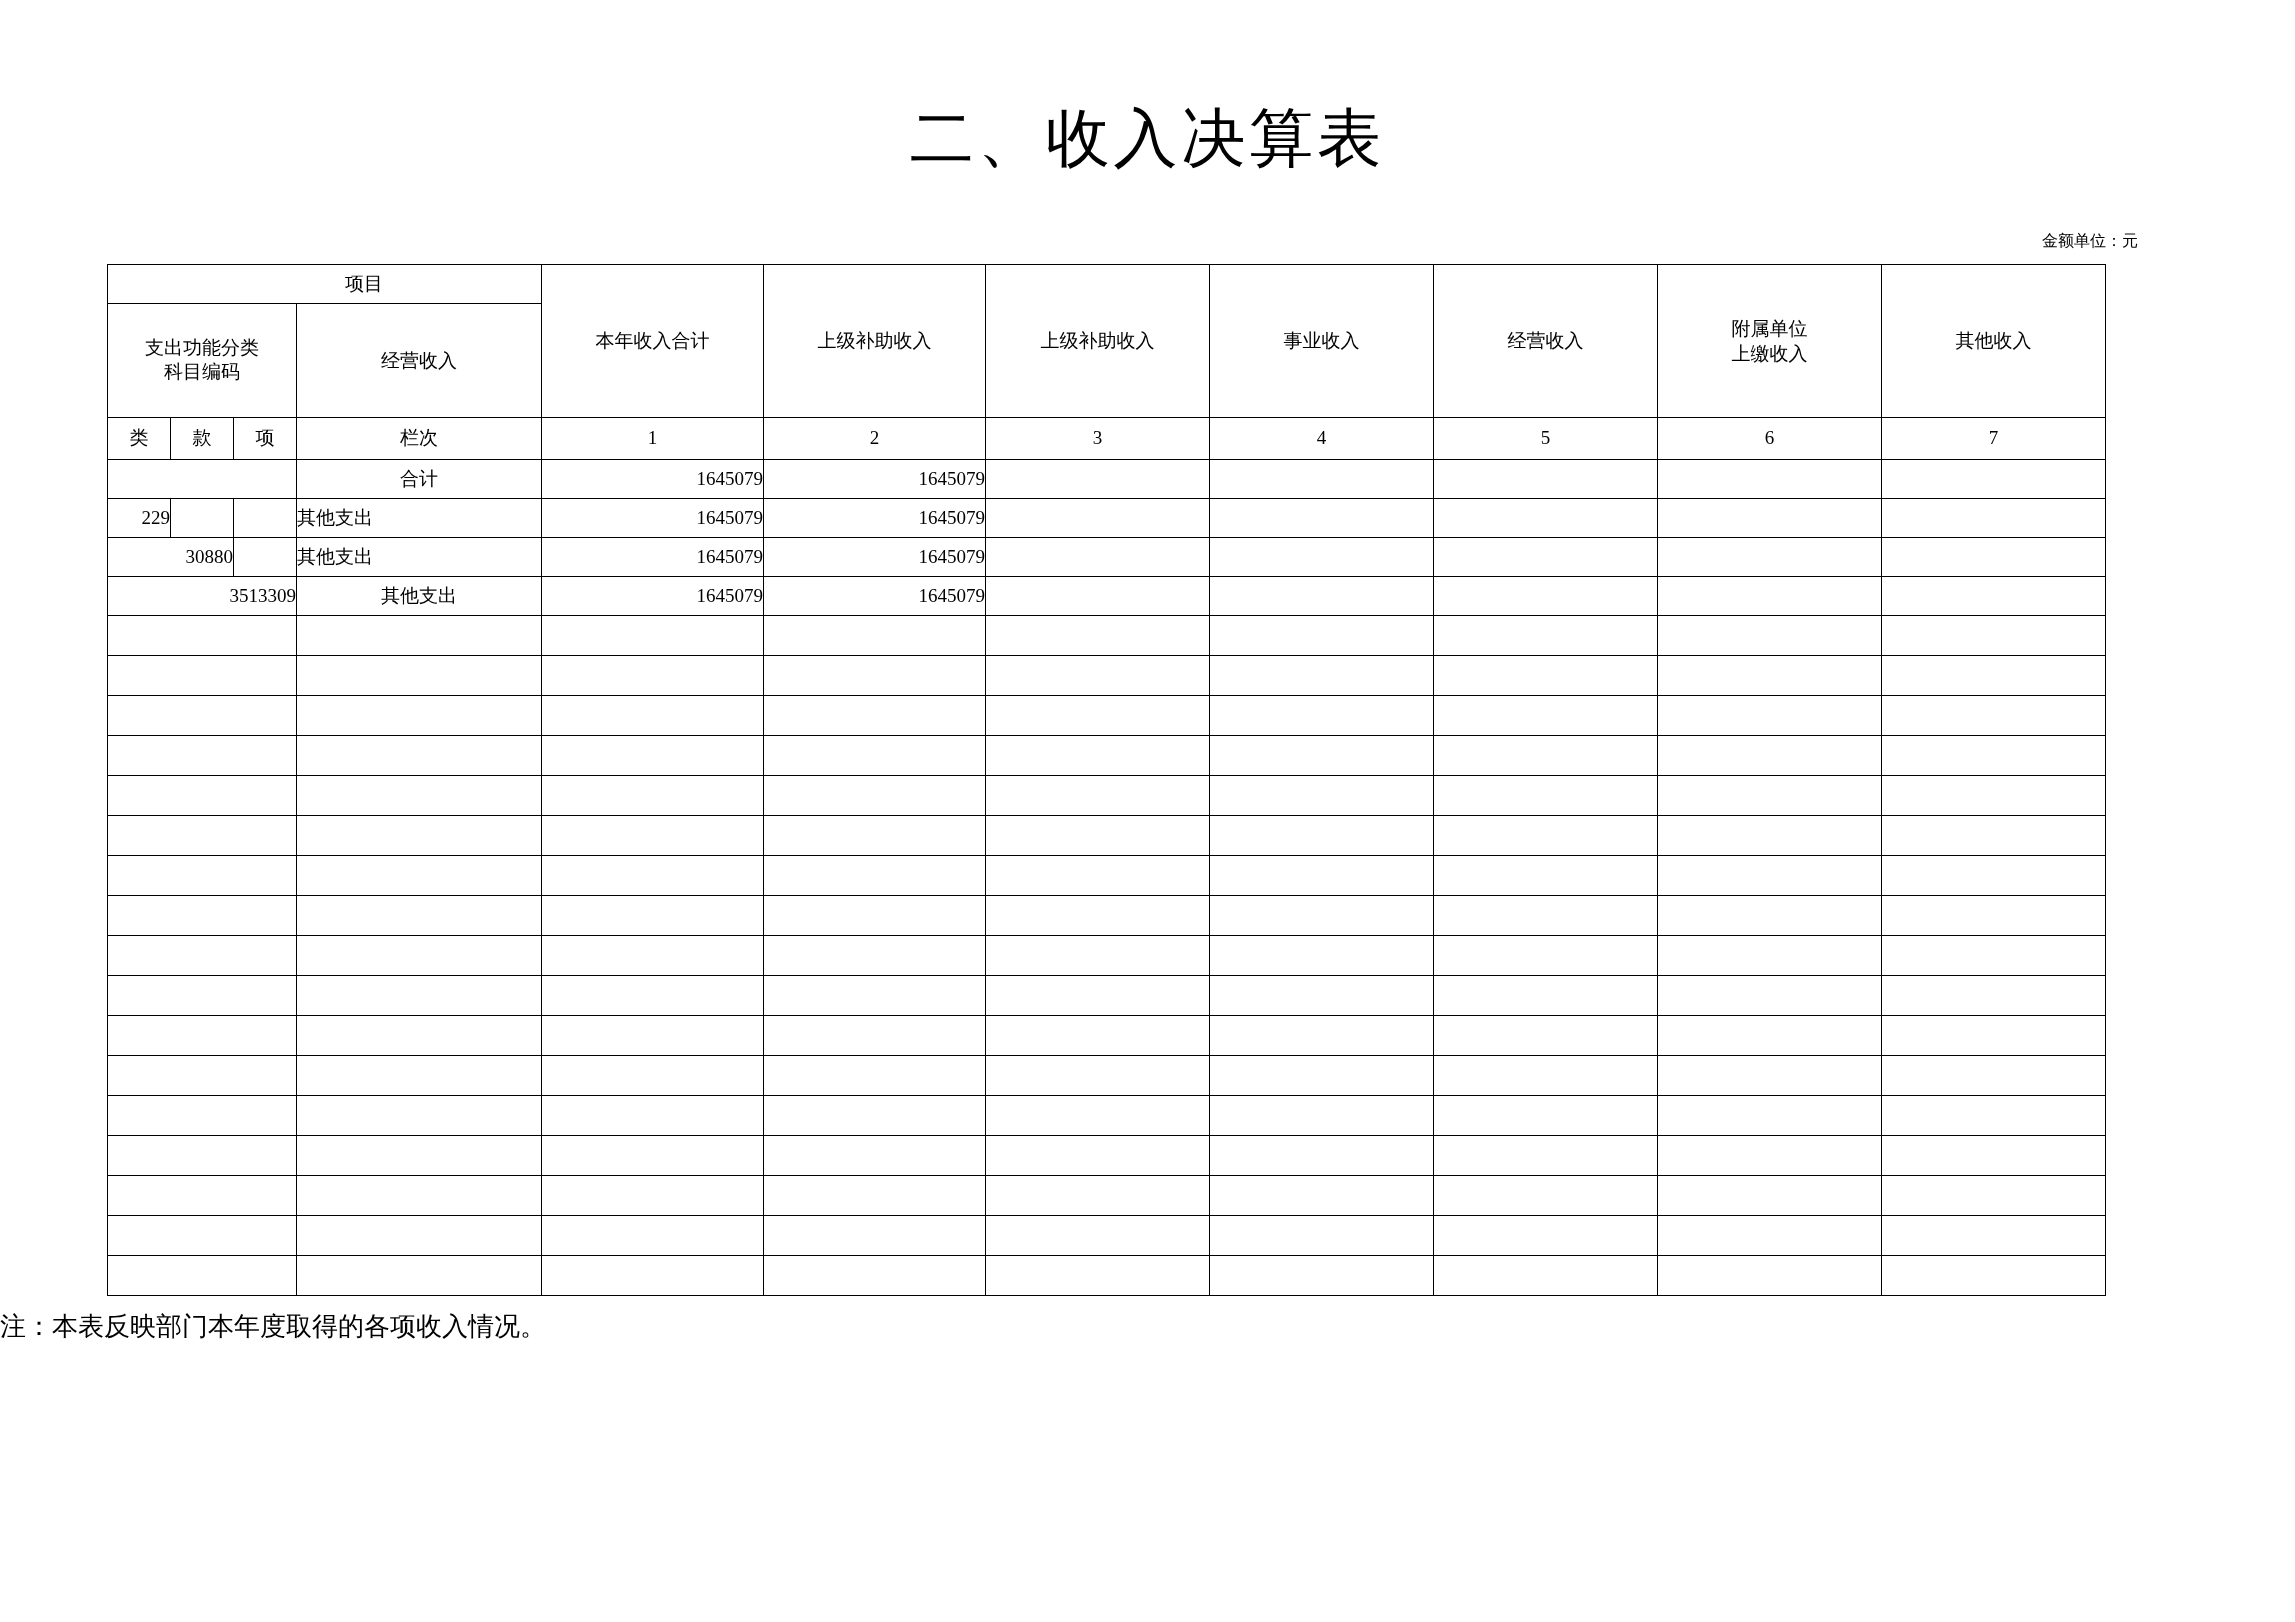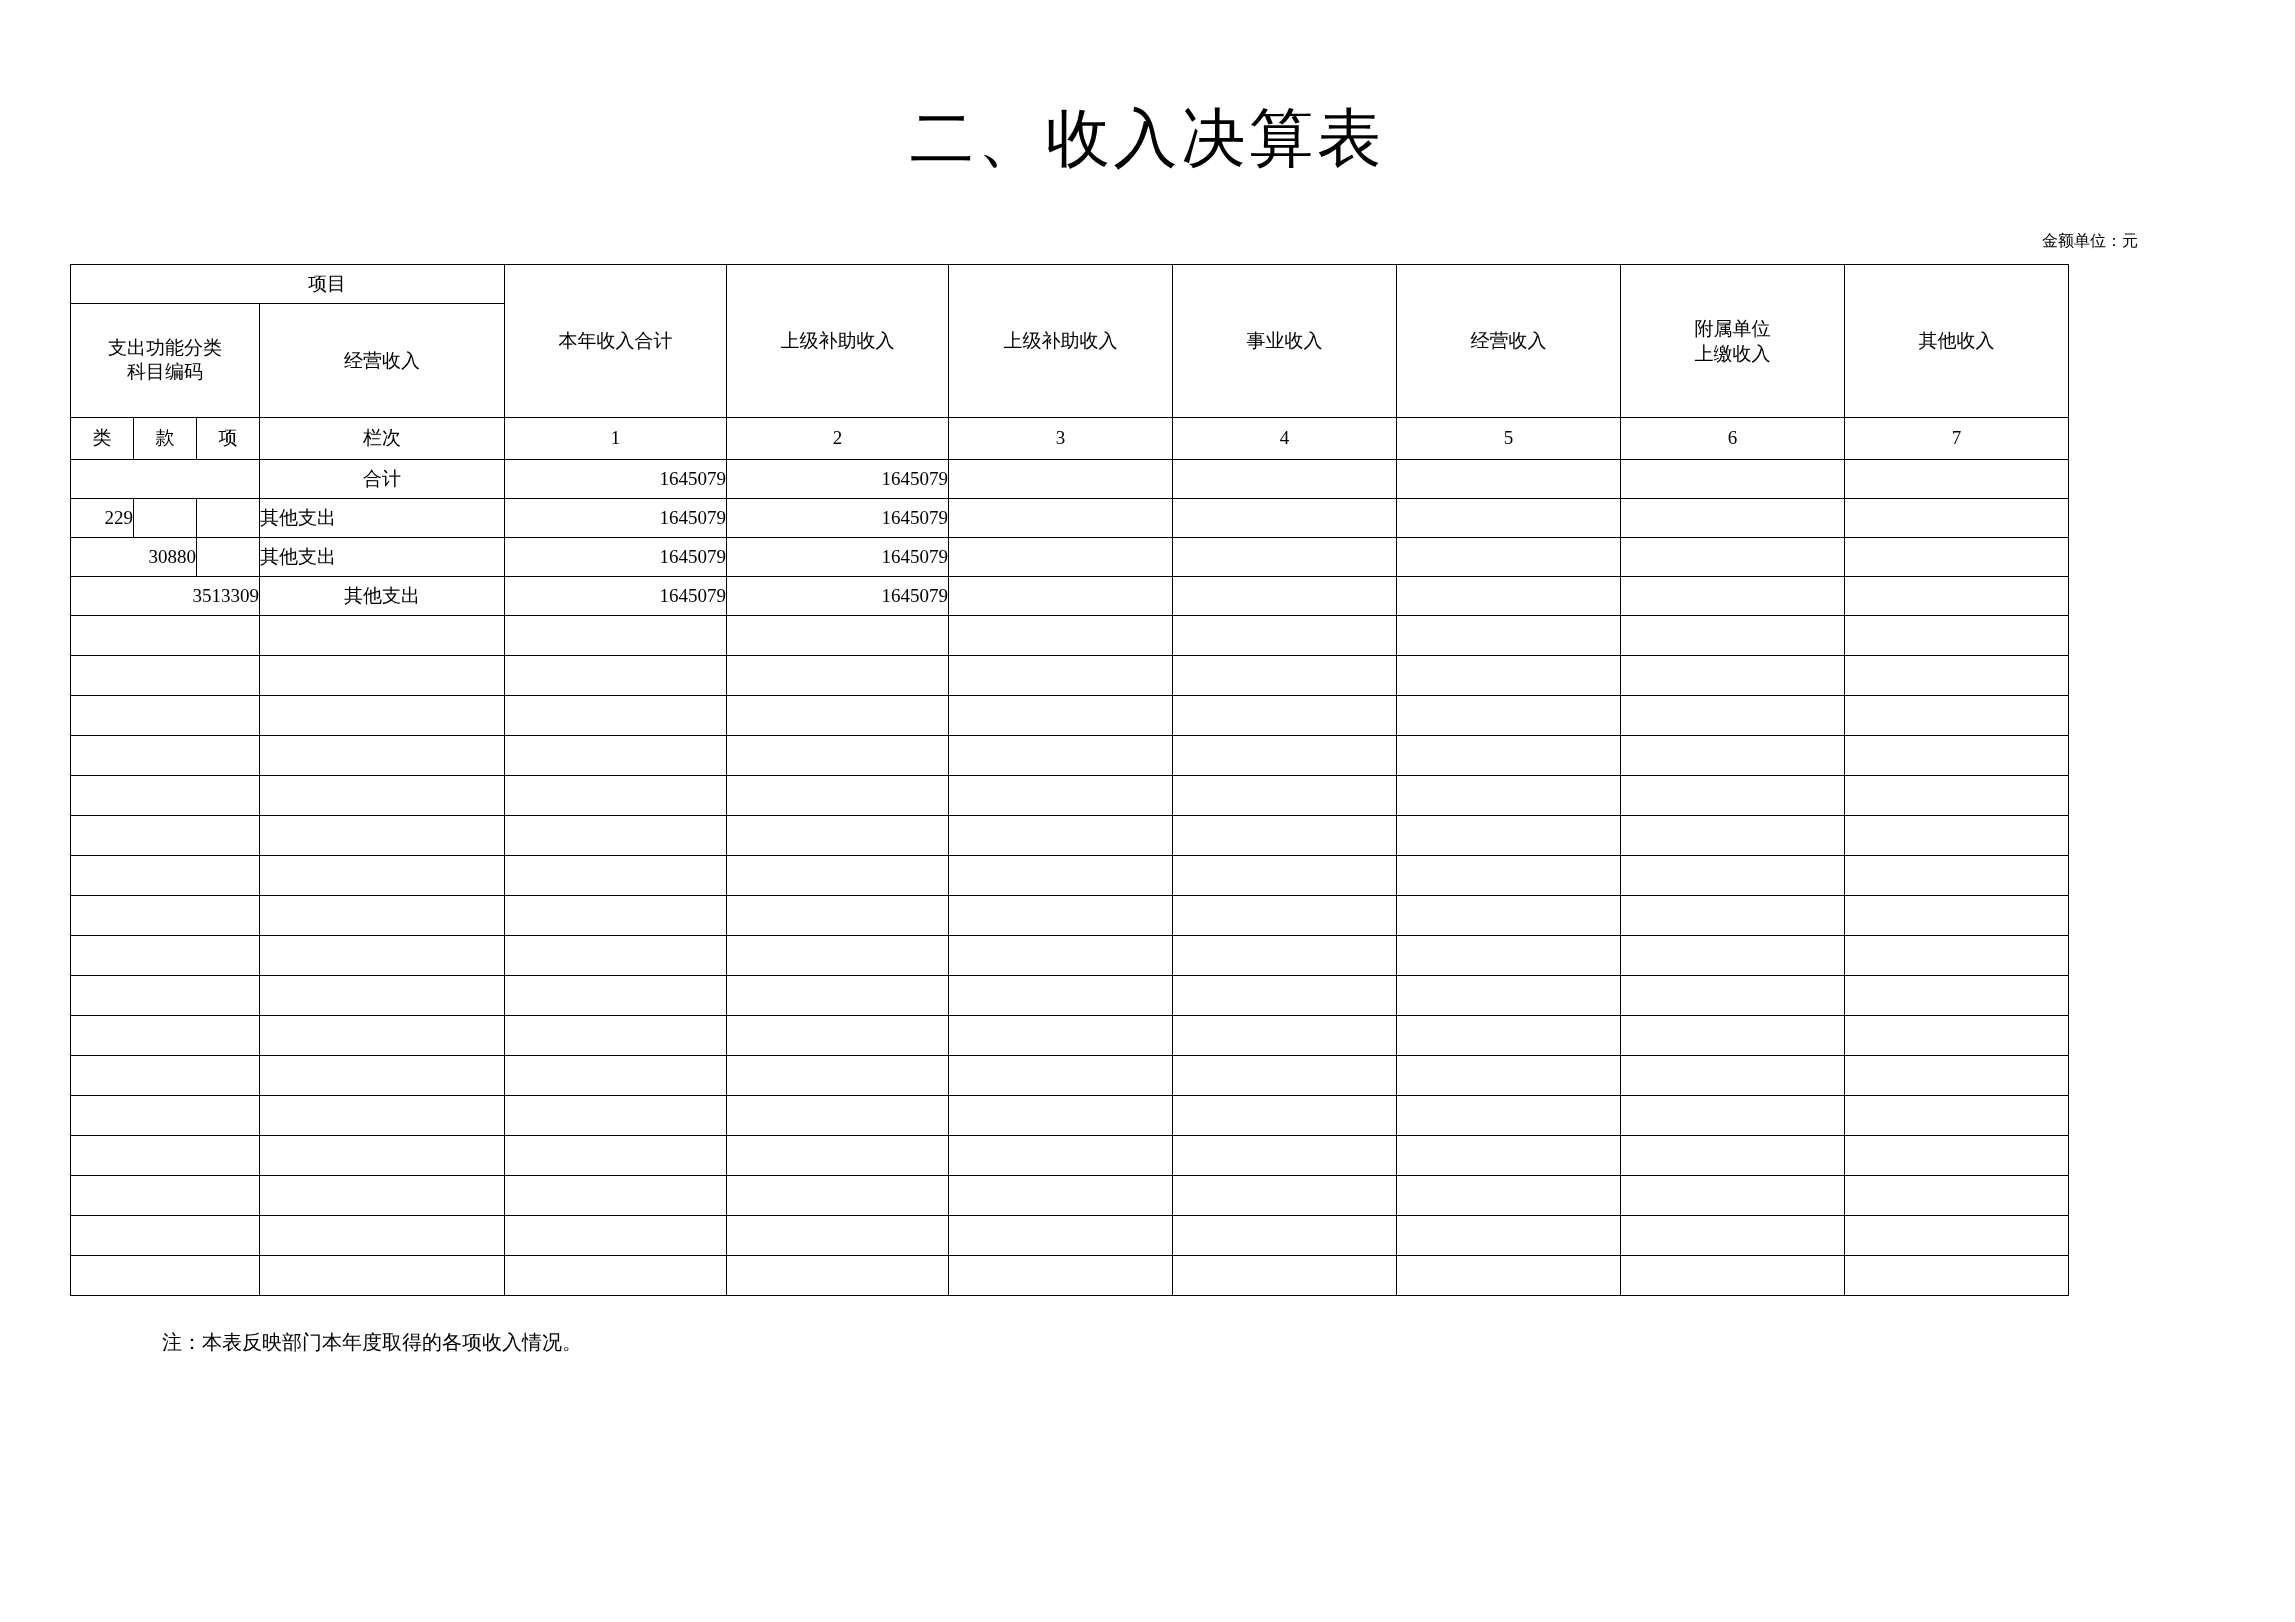--- a/index.html
+++ b/index.html
@@ -31,21 +31,21 @@
     font-family: "Liberation Serif", "DejaVu Serif", serif;
   }
   .unit-line {
     text-align: right;
     font-size: 16px;
     margin-top: 49px;
     padding-right: 157px;
   }
   .table-wrap {
     margin-top: 11.8px;
-    padding-left: 70px;
+    padding-left: 107px;
     padding-right: 157px;
   }
   table.fin {
     border-collapse: collapse;
     width: 1981px;
     table-layout: fixed;
   }
   table.fin td, table.fin th {
     border: 1.3px solid #000000;
     font-weight: 400;
@@ -103,23 +103,22 @@
   }
   .code-cell {
     font-size: 19px;
     text-align: right;
     padding-left: 11.8px;
   }
   .name-cell {
     font-size: 19.6px;
   }
   .note {
-    margin-top: 33px;
-    padding-left: 162px;
-    font-size: 20px;
+    margin-top: 13px;
+    font-size: 26px;
   }
   .blank-cell { height: 39px; }
 </style>
 </head>
 <body>
 
 <div class="page">
 
   <div class="doc-title">二、收入决算表</div>
 

